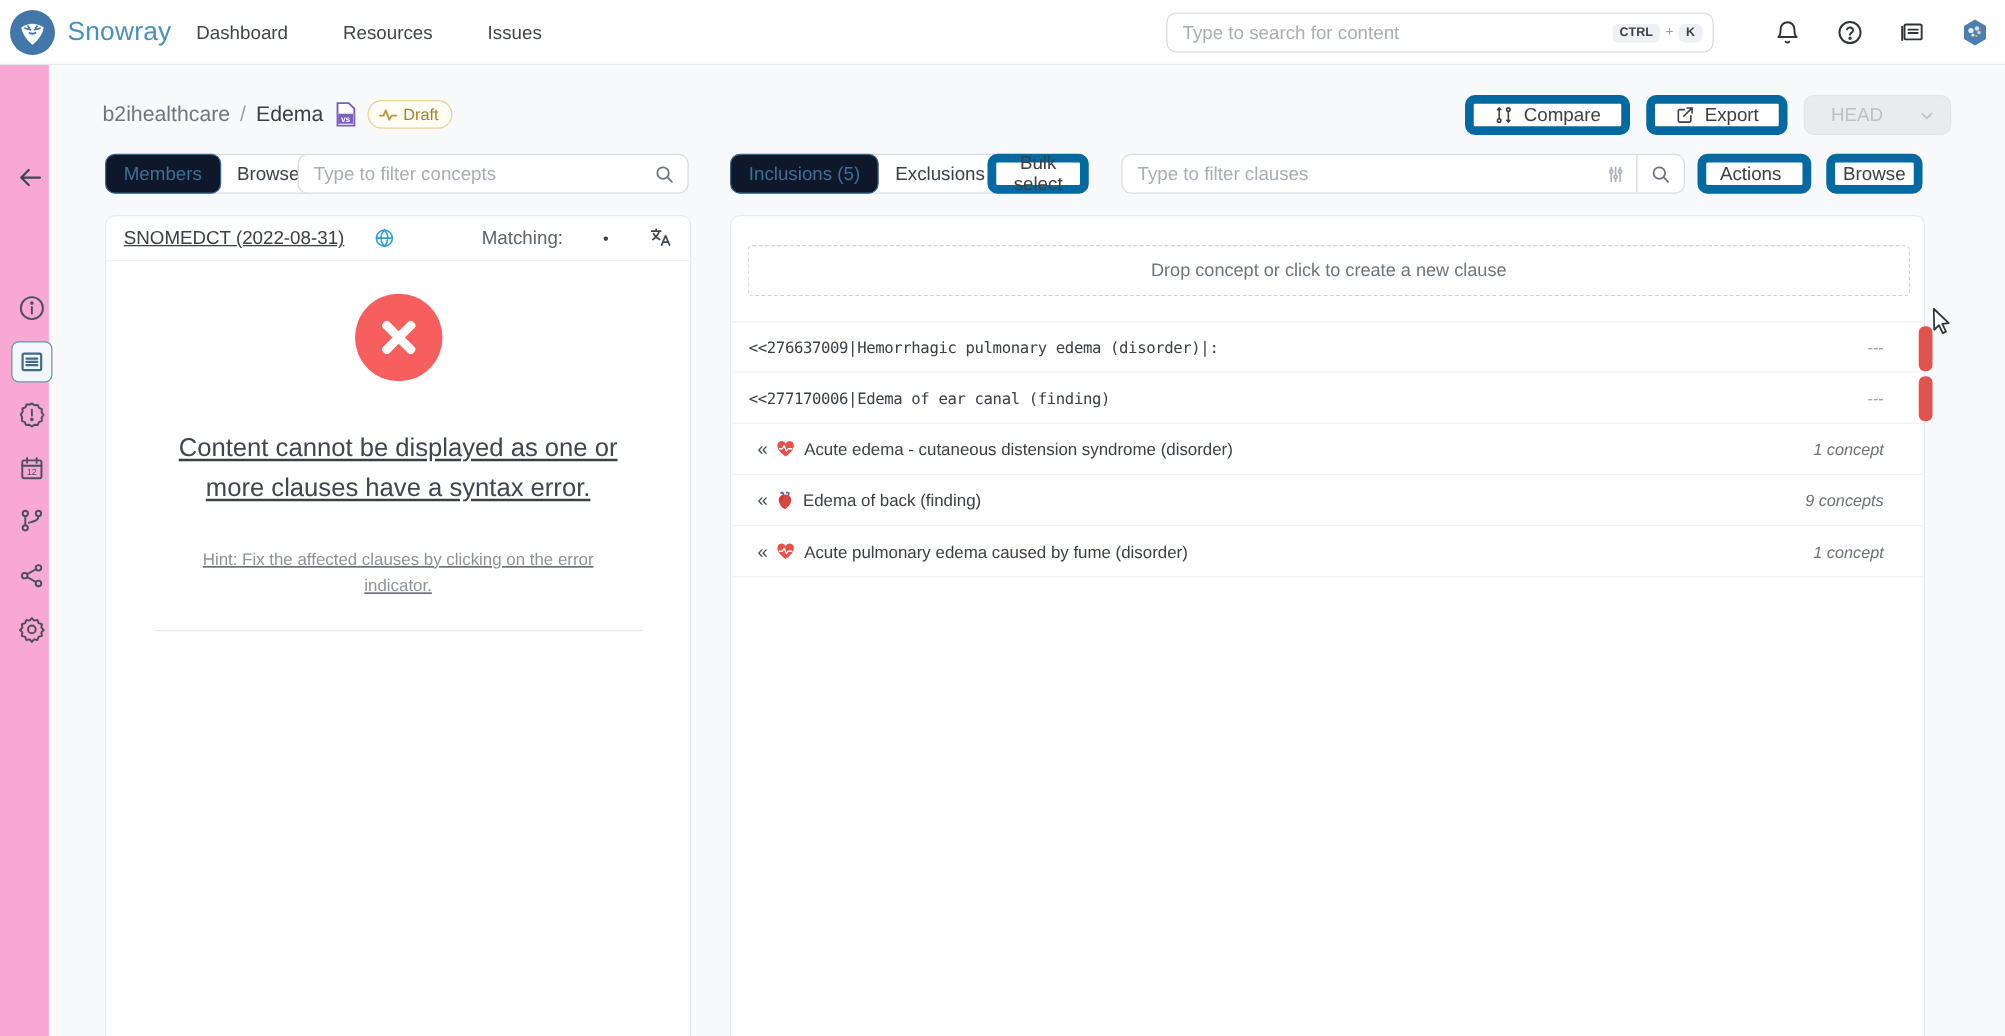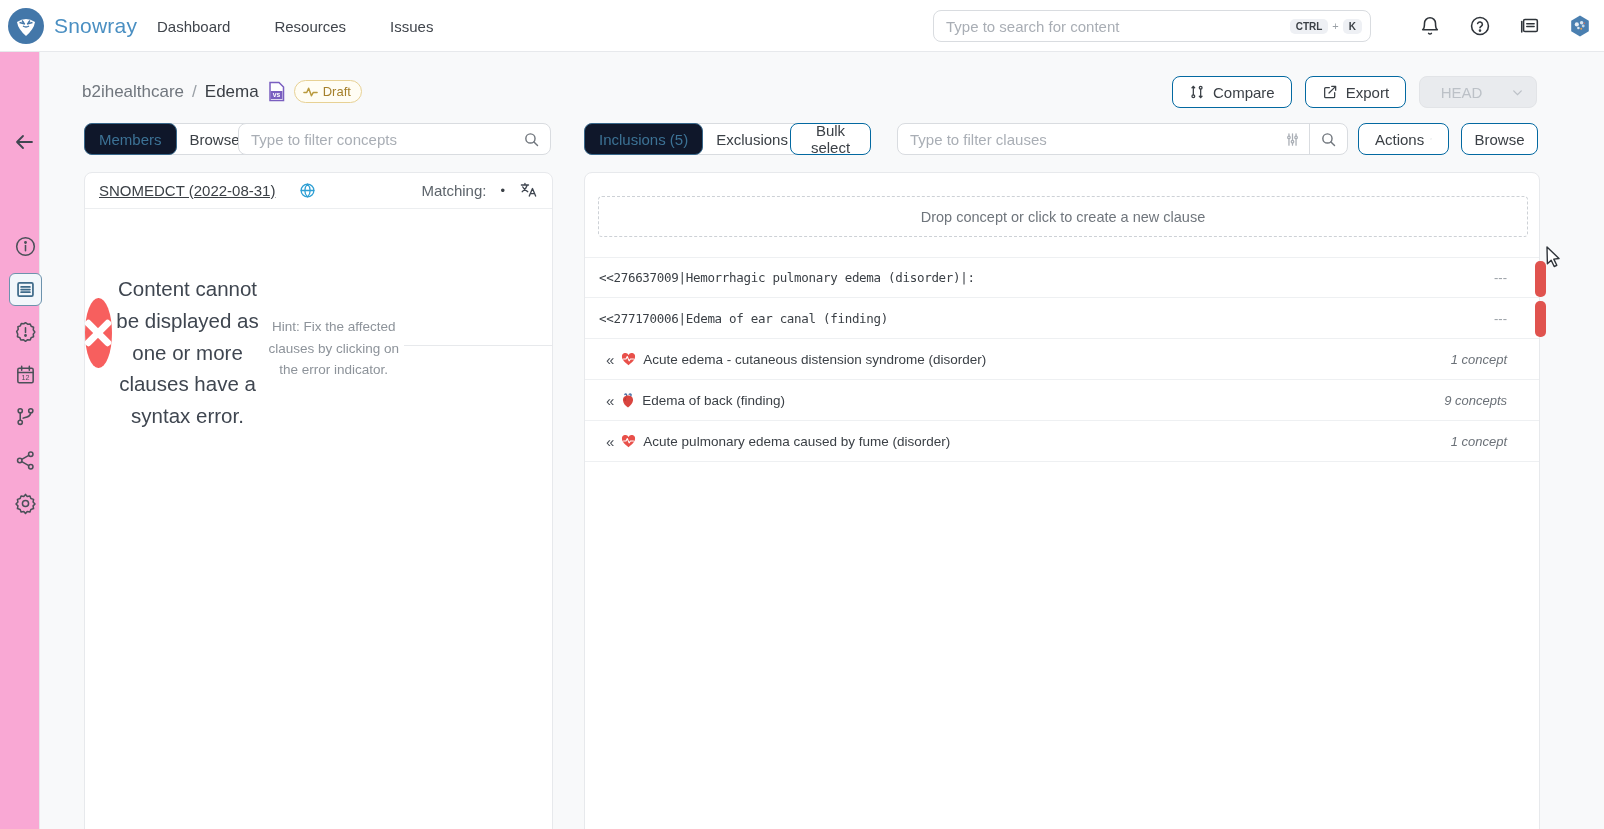--- a/index.html
+++ b/index.html
@@ -31,21 +31,21 @@
 
   
   .breadcrumb { position:absolute; left:82px; top:80px; display:flex; align-items:center; gap:8px; font-size:17px; }
   .bc-root { color:#70767d; cursor:pointer; }
   .bc-sep { color:#9aa0a6; }
   .bc-current { color:#3a3f45; }
   .vs-icon { width:19px; height:21px; position:relative; cursor:default; }
   .draft-pill { height:23px; border:1px solid #e7d194; background:#fffdf4; color:#a5802c; border-radius:12px; display:flex; align-items:center; gap:5px; padding:0 10px 0 8px; font-size:13px; }
 
   .hdr-buttons { position:absolute; top:76px; left:1172px; display:flex; gap:13px; }
-  .btn { height:32px; background:#fff; border:1px solid #0369a1; border-radius:8px; display:flex; align-items:center; justify-content:center; gap:8px; font-size:15px; color:#3b4046; padding:0 16px; cursor:pointer; }
+  .btn { height:32px; background:#fff; border:7px solid #0369a1; border-radius:8px; display:flex; align-items:center; justify-content:center; gap:8px; font-size:15px; color:#3b4046; padding:0 16px; cursor:pointer; }
   .btn-disabled { width:118px; background:#e9ebee; border:1px solid #e2e4e7; color:#bcc1c7; justify-content:space-between; padding:0 12px 0 0; cursor:default; }
   .btn-disabled span { flex:1; text-align:center; }
 
   
   .tab-group { position:absolute; top:123px; height:32px; display:flex; background:#fff; border:1px solid #d9dce0; border-radius:8px; }
   .tab { display:flex; align-items:center; justify-content:center; padding:0 14px; font-size:15px; color:#3b4046; cursor:pointer; white-space:nowrap; }
   .tab.active { margin:-1px; border:1px solid #38678a; border-radius:8px; color:#3c7295; background:#0f172a; z-index:1; }
 
   .filter-input { position:absolute; top:123px; height:32px; border:1px solid #d9dce0; border-radius:8px; background:#fff; display:flex; align-items:center; }
   .filter-input input { border:none; outline:none; flex:1; font-size:15px; padding:0 10px 0 12px; color:#3b4046; background:transparent; font-family:"Liberation Sans",sans-serif; min-width:0; }
@@ -57,24 +57,24 @@
   .browse-btn2 { position:absolute; left:1461px; top:123px; width:77px; }
   .bulk-btn { position:absolute; left:790px; top:123px; width:81px; }
 
   
   .card { position:absolute; background:#fff; border:1px solid #e7e9ec; border-radius:8px 8px 0 0; }
   .left-card { left:84px; top:172px; width:469px; height:660px; }
   .right-card { left:584px; top:172px; width:956px; height:660px; }
 
   .lc-header { height:36px; border-bottom:1px solid #eceef0; display:flex; align-items:center; justify-content:space-between; padding:0 14px; }
   .lc-title { display:flex; align-items:center; gap:24px; font-size:15px; color:#3b4046;text-decoration:underline; }
-  .lc-match { display:flex; align-items:center; gap:14px; font-size:15px; color:#5d646b; }
+  .lc-match { display:flex; align-items:center; gap:32px; font-size:15px; color:#5d646b; }
   .match-dot { color:#3b4046; font-size:13px; }
 
-  .err-wrap { position:absolute; left:0; top:62px; width:100%; display:flex; align-items:center; }
+  .err-wrap { position:absolute; left:0; top:62px; width:100%; display:flex; flex-direction:column; align-items:center;text-decoration:underline; }
   .err-circle { width:70px; height:70px; border-radius:50%; background:#f75f5e; position:relative; }
   .err-circle:before, .err-circle:after { content:""; position:absolute; left:50%; top:50%; width:34px; height:7px; background:#fff; border-radius:3px; }
   .err-circle:before { transform:translate(-50%,-50%) rotate(45deg); }
   .err-circle:after  { transform:translate(-50%,-50%) rotate(-45deg); }
   .err-title { margin-top:38px; width:400px; text-align:center; font-size:20.5px; line-height:1.55; color:#3f4650; }
   .err-hint { margin-top:30px; width:370px; text-align:center; font-size:13.5px; line-height:1.6; color:#8d939a; }
   .err-divider { margin-top:24px; width:390px; border-top:1px solid #e7e9ec; }
 
   
   .dropzone { position:absolute; left:13px; top:23px; width:930px; height:41px; border:1px dashed #cdd1d6; border-radius:4px; display:flex; align-items:center; justify-content:center; font-size:14.5px; color:#6f757c; cursor:pointer; }

